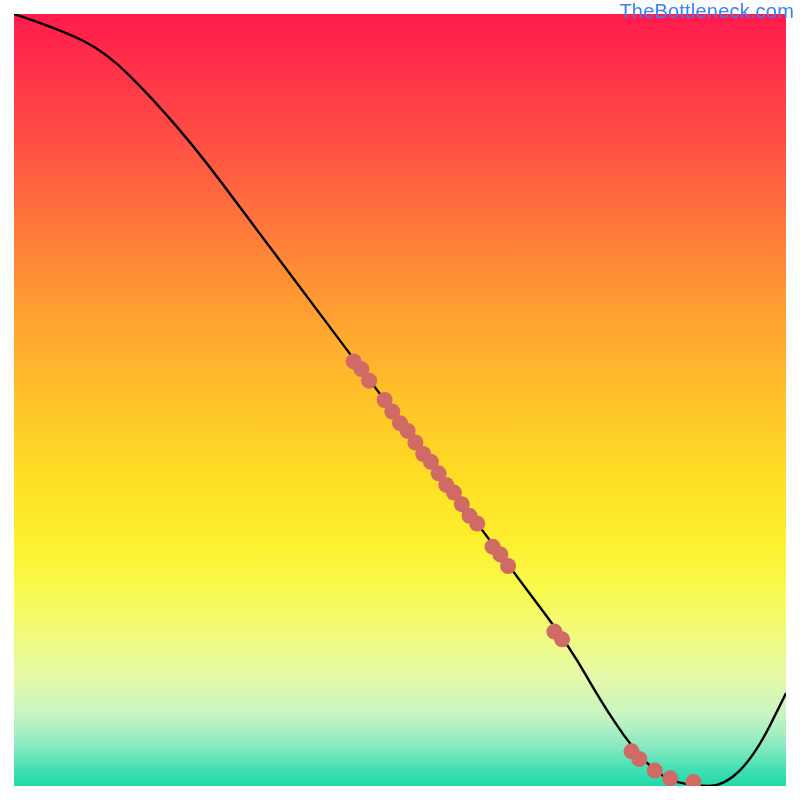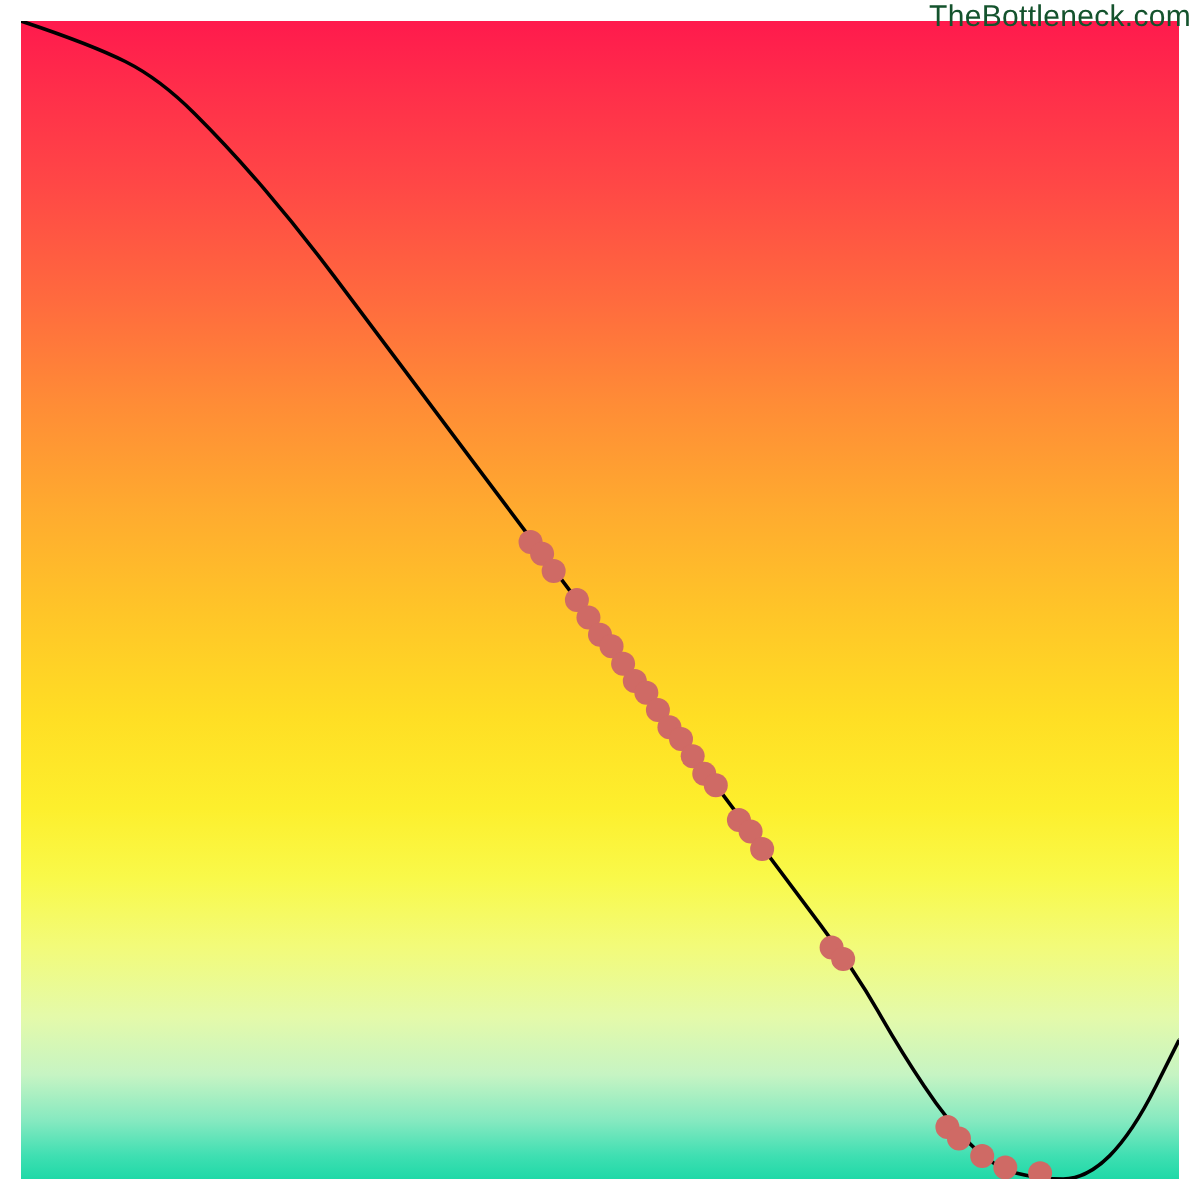--- a/index.html
+++ b/index.html
@@ -54,21 +54,21 @@
     left: 0;
     top: 0;
     width: 100%;
     height: 100%;
   }
   .watermark {
     position: absolute;
     top: 0;
     right: 6px;
     font-size: 20px;
-    color: #14532d;
+    color: #3b82f6;
     letter-spacing: 0.2px;
     user-select: none;
   }
 </style>
 </head>
 <body>
 
 <div class="stage">
   <div class="plot">
     <div class="gradient"></div>

